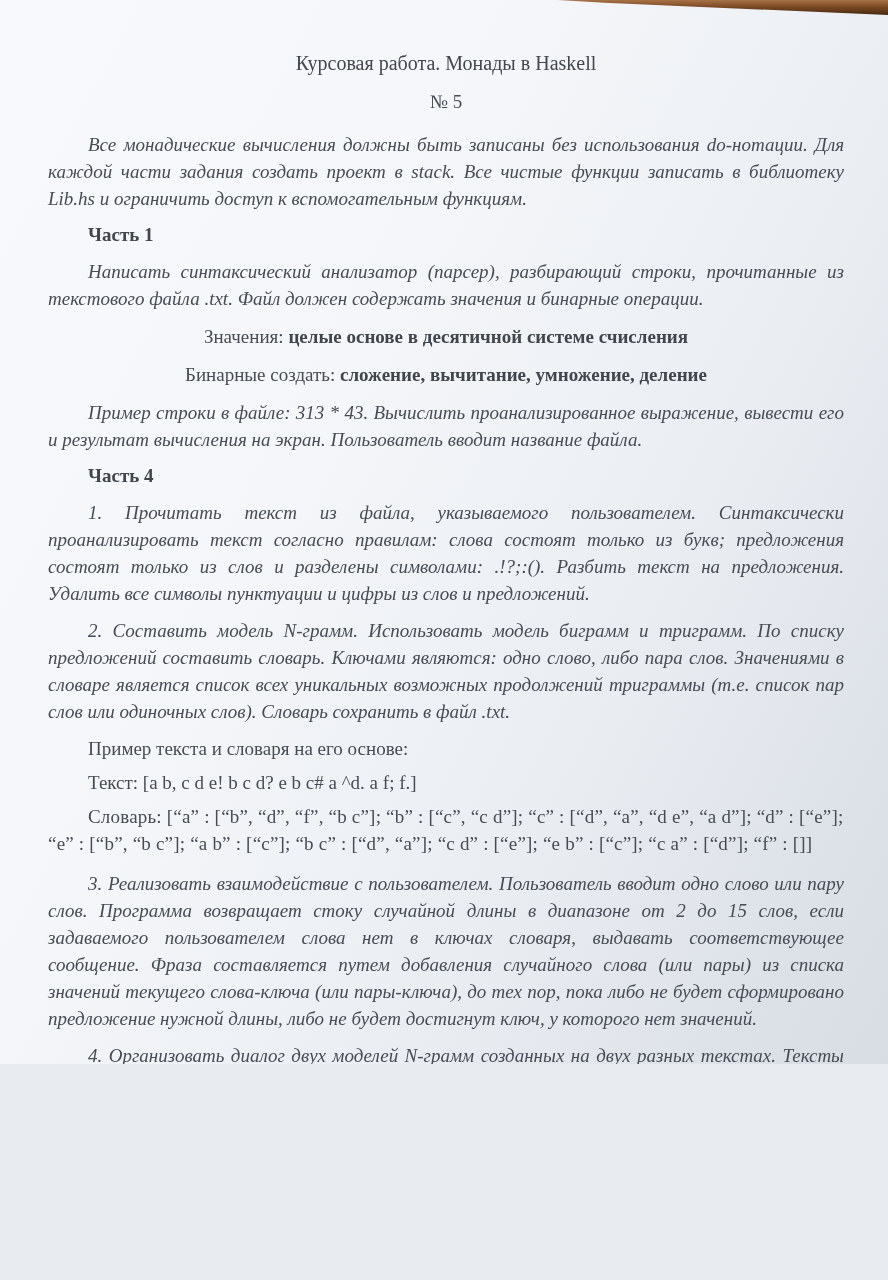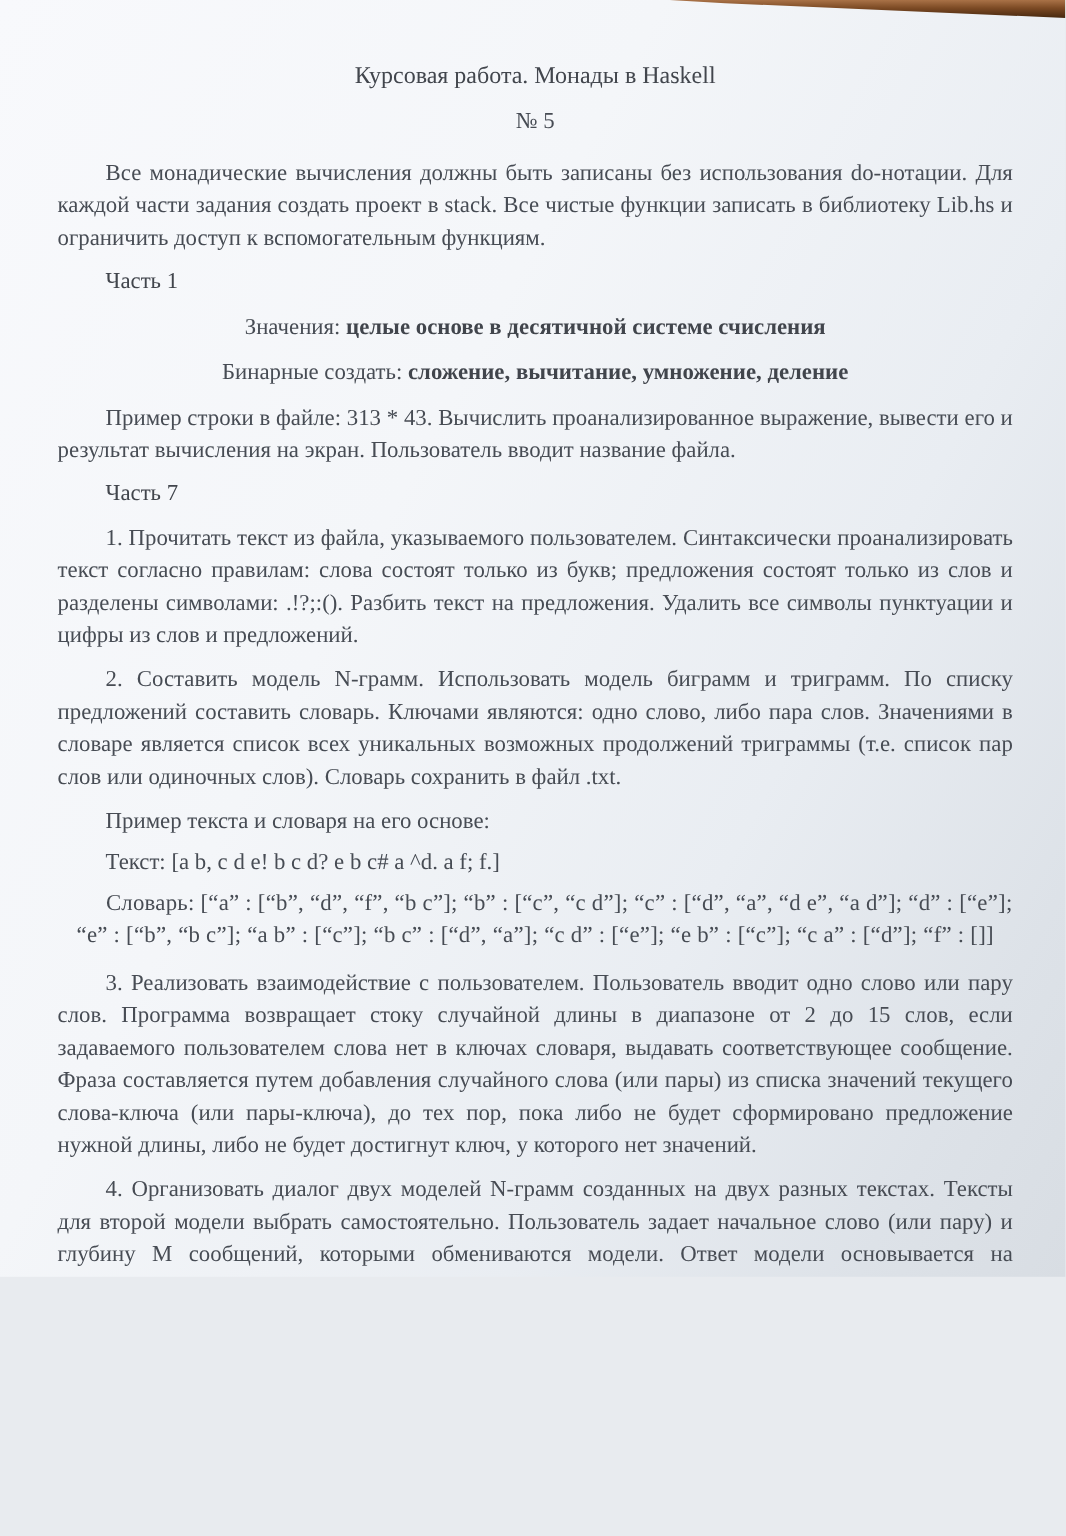--- a/index.html
+++ b/index.html
@@ -27,60 +27,62 @@
     padding: 50px 44px 0 48px;
     color: #474c54;
     font-size: 19px;
     line-height: 27px;
     filter: blur(0.3px);
   }
   p { margin: 0 0 9px 0; }
   .body-par {
     text-align: justify;
     text-indent: 40px;
+    font-style: italic;
   }
   .center { text-align: center; text-indent: 0; }
   .title-par { margin-bottom: 11px; font-size: 20px; color: #42464d; }
   .num-par { margin-bottom: 16px; }
   .heading {
-    font-weight: normal;
+    font-weight: bold;
     text-indent: 40px;
     color: #41454c;
     margin-bottom: 10px;
   }
   .bold-tail { font-weight: bold; color: #41454c; }
   .spec-line { margin: 11px 0 11px 0; }
   .example-par { text-align: left; text-indent: 40px; margin-bottom: 7px; }
-  .dict-par { text-align: center; text-indent: 40px; margin-bottom: 13px; letter-spacing: 0.2px; }
+  .dict-par { text-align: left; text-indent: 40px; margin-bottom: 13px; letter-spacing: 0.2px; }
   .task-par { margin-bottom: 10px; }
 </style>
 </head>
 <body>
 
 <div class="sheet">
   <div class="desk-corner"></div>
 
   <div class="content">
 
     <p class="center title-par">Курсовая работа. Монады в Haskell</p>
 
     <p class="center num-par">№ 5</p>
 
     <p class="body-par">Все монадические вычисления должны быть записаны без использования do-нотации. Для каждой части задания создать проект в stack. Все чистые функции записать в библиотеку Lib.hs и ограничить доступ к вспомогательным функциям.</p>
 
     <p class="heading">Часть 1</p>
 
+    <p class="body-par">Написать синтаксический анализатор (парсер), разбирающий строки, прочитанные из текстового файла .txt. Файл должен содержать значения и бинарные операции.</p>
 
     <p class="center spec-line"><span>Значения:</span> <span class="bold-tail">целые основе в десятичной системе счисления</span></p>
 
     <p class="center spec-line"><span>Бинарные создать:</span> <span class="bold-tail">сложение, вычитание, умножение, деление</span></p>
 
     <p class="body-par">Пример строки в файле: 313 * 43. Вычислить проанализированное выражение, вывести его и результат вычисления на экран. Пользователь вводит название файла.</p>
 
-    <p class="heading">Часть 7</p>
+    <p class="heading">Часть 4</p>
 
 
     <p class="body-par task-par">1.  Прочитать текст из файла, указываемого пользователем. Синтаксически проанализировать текст согласно правилам: слова состоят только из букв; предложения состоят только из слов и разделены символами: .!?;:(). Разбить текст на предложения. Удалить все символы пунктуации и цифры из слов и предложений.</p>
 
     <p class="body-par task-par">2. Составить модель N-грамм. Использовать модель биграмм и триграмм. По списку предложений составить словарь. Ключами являются: одно слово, либо пара слов. Значениями в словаре является список всех уникальных возможных продолжений триграммы (т.е. список пар слов или одиночных слов). Словарь сохранить в файл .txt.</p>
 
     <p class="example-par">Пример текста и словаря на его основе:</p>
 
     <p class="example-par">Текст: [a b, c d e! b c d? e b c# a ^d. a f; f.]</p>
 

